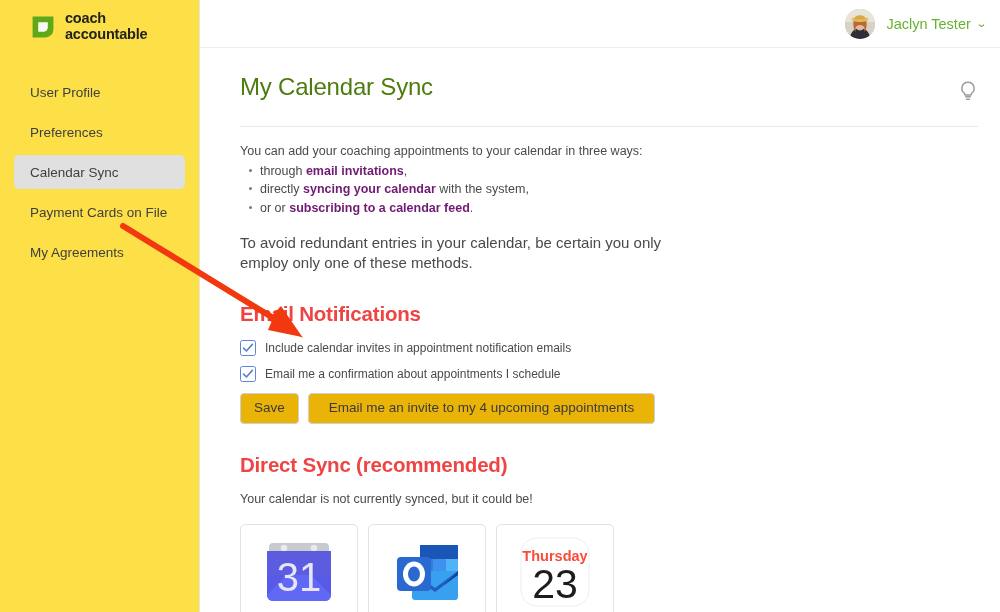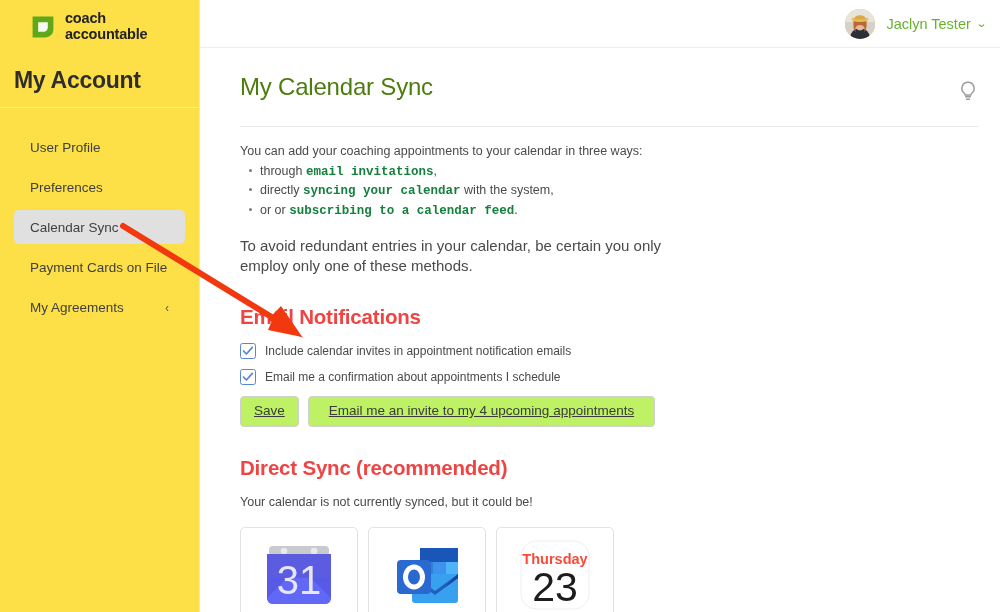--- a/index.html
+++ b/index.html
@@ -134,21 +134,21 @@
   .intro li {
     position: relative;
     line-height: 1.48;
   }
   .intro li::before {
     content: "";
     position: absolute; left: -11px; top: 7px;
     width: 3px; height: 3px; border-radius: 50%;
     background: #7a7a7a;
   }
-  .intro b { color: #15803d; font-weight: bold; font-family: Liberation Mono, monospace; }
+  .intro b { color: #701a75; font-weight: bold; }
   .para {
     font-size: 15px; color: #4a4a4a; line-height: 1.33;
     max-width: 440px;
     margin-top: 16px;
   }
 
   .section-h {
     font-size: 20.5px;
     font-weight: bold;
     color: #ef4444;
@@ -171,29 +171,28 @@
     flex: 0 0 auto;
     margin-right: 9px;
   }
   .checkbox svg { position: absolute; left: 1px; top: 1px; }
   .check-label { font-size: 12px; color: #4a4a4a; }
 
   .btn-row { display: flex; margin-top: 11px; }
   .btn {
     border: 1px solid #cfcfcf;
     border-radius: 4px;
-    background: #bef264;
+    background: #eab308;
     font-size: 13.5px;
     color: #3b3b3b;
     font-family: "Liberation Sans", sans-serif;
     padding: 7px 13px;
     cursor: pointer;
     white-space: nowrap;
     line-height: 1.1;
-    text-decoration: underline;
   }
   .btn.secondary { margin-left: 9px; padding: 7px 20px; }
 
   .sub-para {
     font-size: 12.5px; color: #4a4a4a; line-height: 1.35;
     max-width: 420px;
     margin-top: 12px;
   }
   .sub-para.single { margin-top: 14px; }
 
@@ -236,23 +235,20 @@
       <svg class="brand-logo" viewBox="0 0 26 26">
         <path d="M2.6 2.6 H23.4 V15.5 a7.9 7.9 0 0 1 -7.9 7.9 H2.6 Z" fill="#5fa81a"></path>
         <path d="M8.2 8.2 H17.8 V13.6 a4.2 4.2 0 0 1 -4.2 4.2 H8.2 Z" fill="#f8faf2"></path>
       </svg>
       <div class="brand-text">
         <div>coach</div>
         <div>accountable</div>
       </div>
     </div>
 
-    <div class="account-title-wrap">
-      <div class="account-title">My Account</div>
-    </div>
 
     <div class="nav">
       <div class="nav-item">
         <span>User Profile</span>
       </div>
       <div class="nav-item">
         <span>Preferences</span>
       </div>
       <div class="nav-item active">
         <span>Calendar Sync</span>

